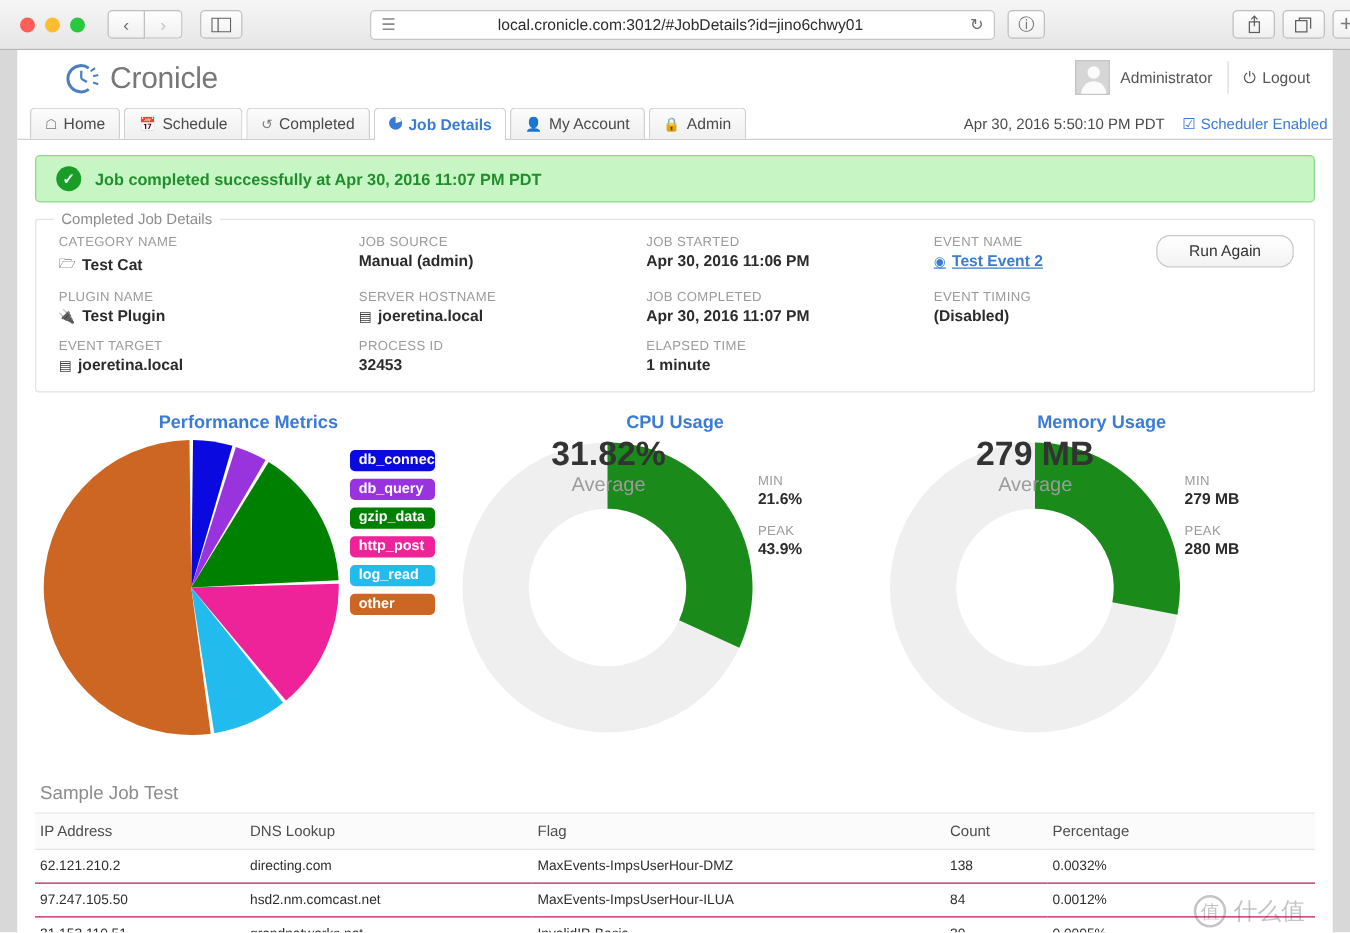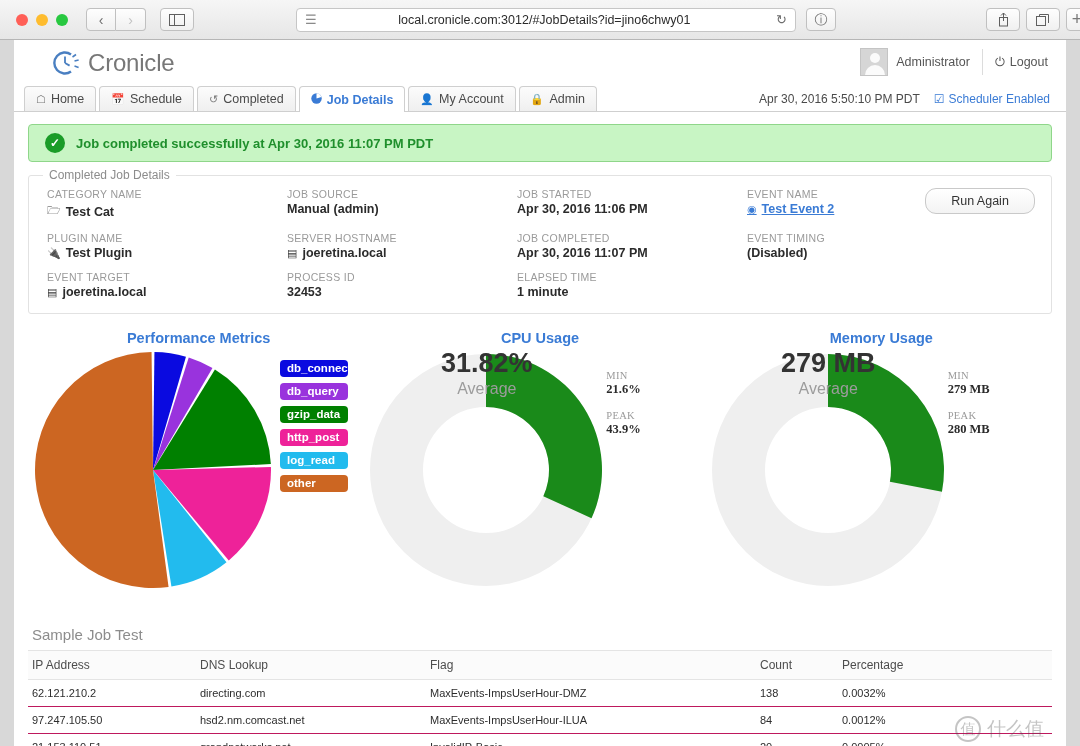--- a/index.html
+++ b/index.html
@@ -134,21 +134,21 @@
     position: relative;
   }
   .tab.active {
     background: #ffffff; color: #3a7bd5; font-weight: bold;
     height: 26px; margin-bottom: -1px;
   }
   .tab .ticon { font-size: 11px; color: #7a7a7a; }
   .tab.active .ticon { color: #3a7bd5; }
 
   .tabbar-right {
-    position: absolute; right: 16px; bottom: 5px;
+    position: absolute; right: 4px; bottom: 5px;
     display: flex; align-items: center; gap: 14px;
   }
   .clock-text { font-size: 12px; color: #4a4a4a; }
   .sched-enabled { font-size: 12px; color: #3a7bd5; display: flex; align-items: center; gap: 4px; }
 
   
   .content { padding: 12px 14px 0 14px; }
 
   .success-banner {
     background: #c8f5c4; border: 1px solid #8fd68a;
@@ -215,21 +215,21 @@
     width: 68px;
   }
   .donut-wrap { position: relative; display: flex; }
   .donut-center {
     position: absolute; left: 0; right: 0; top: 0; bottom: 0;
     display: flex; flex-direction: column; align-items: center; justify-content: flex-start;
     pointer-events: none;
   }
   .donut-big { font-size: 27px; color: #333; font-weight: bold; }
   .donut-sub { font-size: 16px; color: #9c9c9c; margin-top: 1px; }
-  .stats-side { margin-top: 22px; margin-left: 2px; font-family: Liberation Serif, serif; }
+  .stats-side { margin-top: 31px; margin-left: 2px; }
   .stat-label { font-size: 10.5px; color: #9a9a9a; letter-spacing: 0.3px; }
   .stat-value { font-size: 12.5px; color: #2b2b2b; font-weight: bold; margin-bottom: 13px; margin-top: 1px; }
 
   
   .table-section { margin-top: 4px; }
   .table-heading {
     font-size: 15px; color: #8c8c8c; padding: 0 4px 7px 4px;
     border-bottom: 1px solid #e4e4e4;
   }
   table { width: 100%; border-collapse: collapse; }

